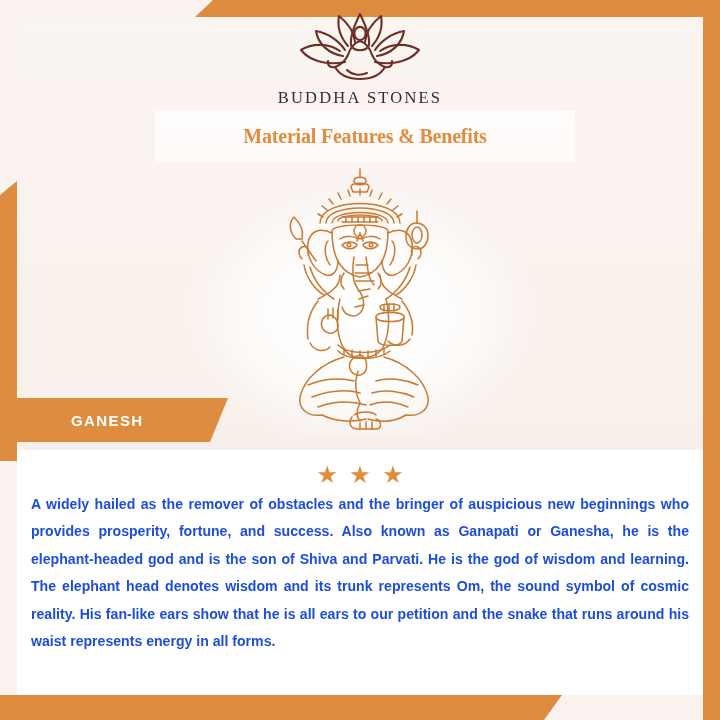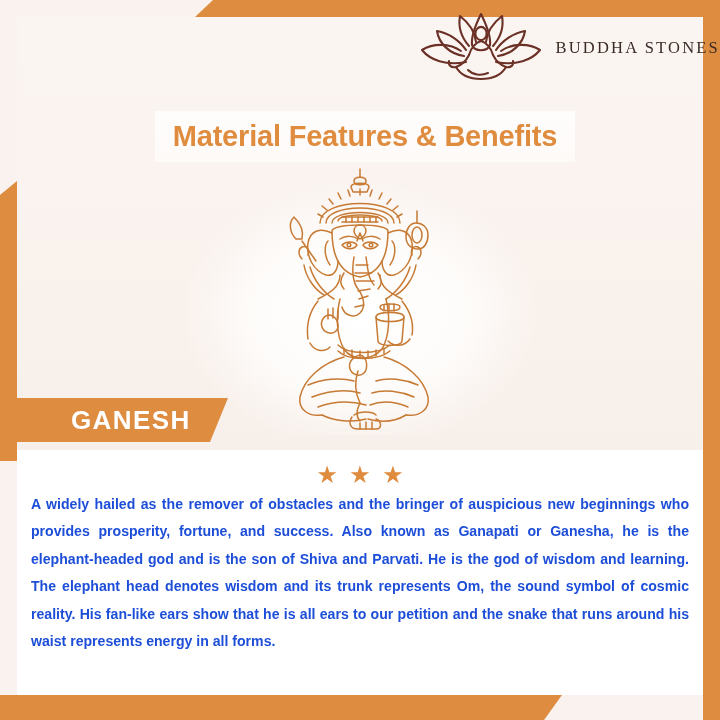--- a/index.html
+++ b/index.html
@@ -37,59 +37,59 @@
   
   #panel{
     position:absolute;
     top:17px;left:17px;right:17px;bottom:25px;
     background:linear-gradient(180deg,#fbf5f2 0%,#f9f1ec 45%,#f4ece8 100%);
   }
 
   
   #logo-area{
     position:absolute;top:8px;left:0;right:0;
-    display:flex;flex-direction:row;align-items:center;justify-content:flex-end;
+    display:flex;flex-direction:column;align-items:center;justify-content:flex-end;
   }
   #logo-mark{width:150px;height:78px;display:block;}
   #logo-word{
     margin-top:2px;
     font-family:"Liberation Serif",serif;
     font-size:16.5px;letter-spacing:2.2px;
     color:#3c2b25;font-weight:400;
   }
 
   
   #title-band{
     position:absolute;top:111px;left:155px;width:420px;height:51px;
     background:linear-gradient(180deg,#fffdfc 0%,#fdfaf8 100%);
     display:flex;align-items:center;justify-content:center;
   }
   #title-text{
-    font-size:29px;font-weight:bold;color:#df8c3f;
-    letter-spacing:-.2px;white-space:nowrap;
+    font-size:20px;font-weight:bold;color:#df8c3f;
+    letter-spacing:-.2px;white-space:nowrap;font-family:Liberation Serif, serif;
   }
 
   
   #art-wrap{
     position:absolute;top:165px;left:0;right:0;height:270px;
     display:flex;align-items:flex-start;justify-content:center;
     background:radial-gradient(ellipse 230px 175px at 50% 55%,
         #ffffff 0%,#fefcfa 45%,rgba(249,241,236,0) 78%);
   }
   #ganesh{width:224px;height:268px;display:block;}
 
   
   #ganesh-banner{
     position:absolute;top:398px;left:0;width:228px;height:44px;
     background:#dd8c40;
     clip-path:polygon(0 0,100% 0,calc(100% - 18px) 100%,0 100%);
     display:flex;align-items:center;
   }
   #ganesh-banner-text{
-    color:#ffffff;font-size:26px;font-weight:bold;
+    color:#ffffff;font-size:15px;font-weight:bold;
     letter-spacing:1.4px;margin-left:71px;
   }
 
   
   #text-card{
     position:absolute;left:17px;right:17px;top:450px;bottom:25px;
     background:#ffffff;
   }
   #benefits{
     display:flex;justify-content:center;align-items:center;

